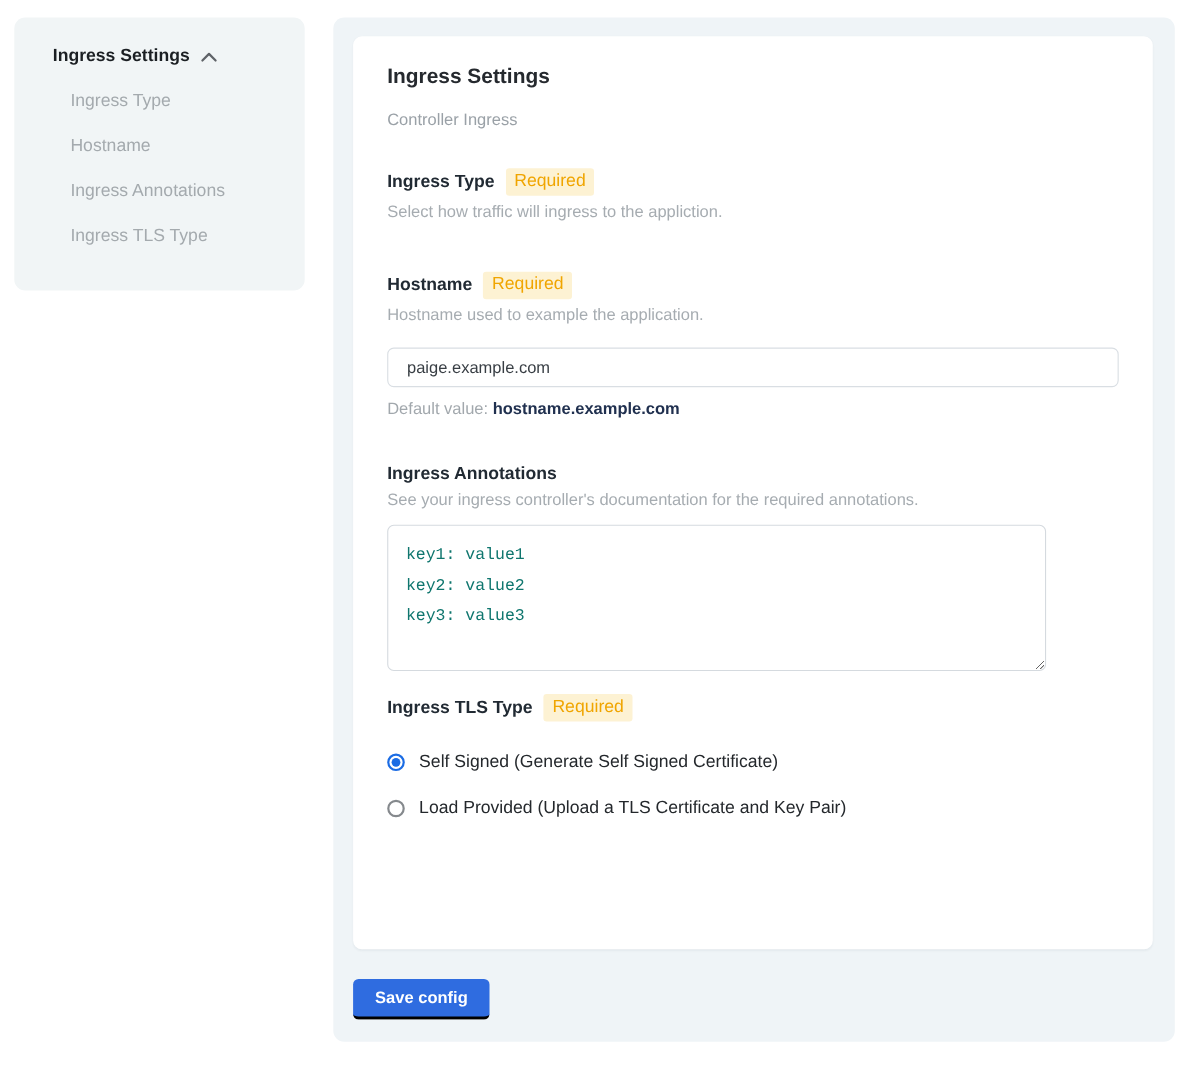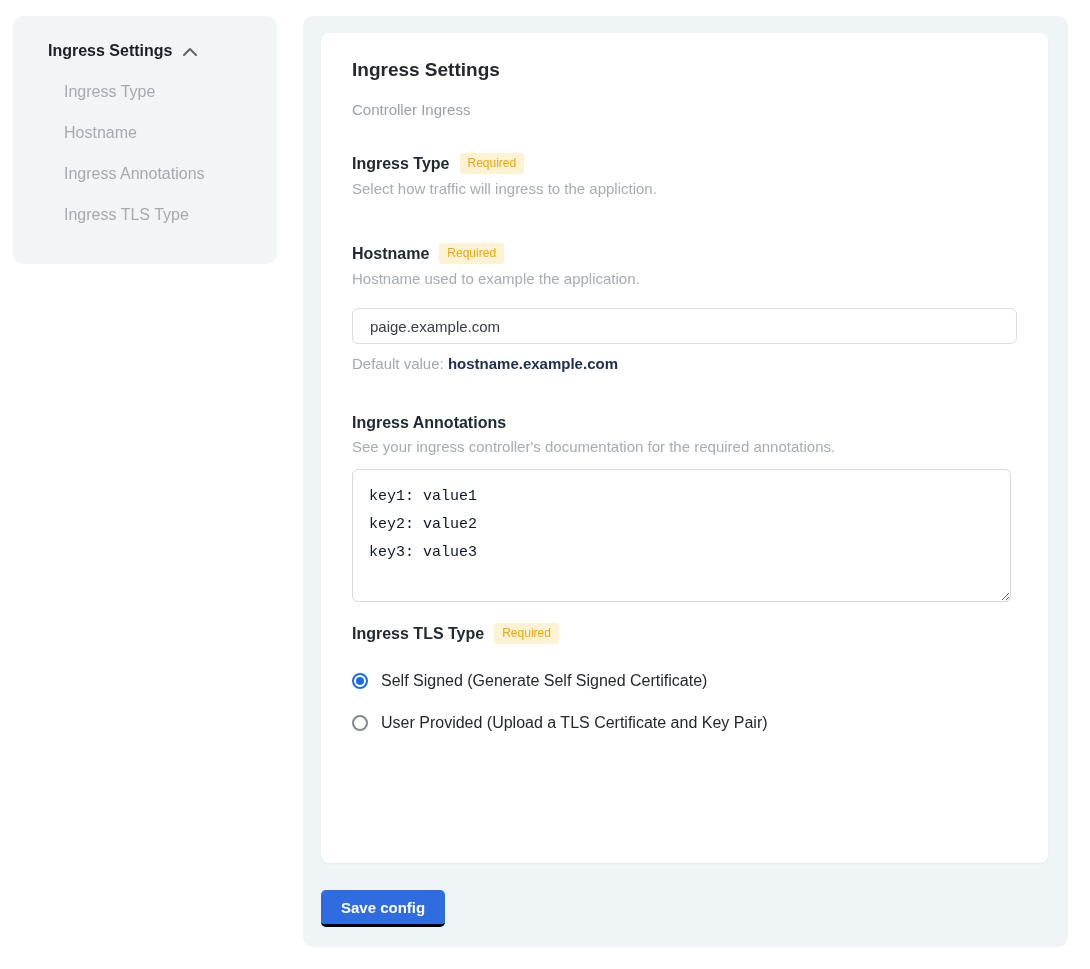--- a/index.html
+++ b/index.html
@@ -53,21 +53,21 @@
 
   
   .section-header {
     display: flex; align-items: center; gap: 10px;
   }
   .section-label {
     font-size: 16px; font-weight: 700; color: #212a33;
   }
   .badge {
     background: #fdf2d3; color: #f0a500;
-    font-size: 12px; padding: 3px 8px 4px; border-radius: 3px;
+    font-size: 16px; padding: 3px 8px 4px; border-radius: 3px;
   }
   .section-desc {
     margin-top: 6px; font-size: 15px; color: #a6acb1;
   }
 
   .sec-ingress-type { margin-top: 35px; }
   .sec-hostname     { margin-top: 46px; }
   .sec-annotations  { margin-top: 42px; }
   .sec-tls          { margin-top: 21px; }
 
@@ -94,24 +94,24 @@
     margin-top: 21px; width: 665px; height: 36px;
     border: 1px solid #d9dee3; border-radius: 6px;
     padding: 0 17px; font-size: 15px; color: #383e44;
     font-family: "Liberation Sans", sans-serif;
     background: #fff; outline: none; display: block;
   }
   .default-line { margin-top: 11px; font-size: 15px; color: #a2a8ad; }
   .default-value { color: #20304f; font-weight: 700; }
 
   .annotations-textarea {
-    margin-top: 14px; width: 659px; height: 133px;
+    margin-top: 14px; width: 599px; height: 133px;
     border: 1px solid #d5dadf; border-radius: 6px;
     padding: 13px 16px; font-size: 15px; line-height: 28px;
-    font-family: "Liberation Mono", monospace; color: #0f172a;
+    font-family: "Liberation Mono", monospace; color: #0f766e;
     background: #fff; outline: none; resize: both; display: block;
   }
 
   
   .save-btn {
     position: absolute; left: 18px; top: 874px;
     background: #2f6ce0; color: #ffffff;
     border: none; border-bottom: 3px solid #000000;
     border-radius: 5px; padding: 9px 20px 8px;
     font-size: 15px; font-weight: 700;
@@ -179,21 +179,21 @@
         <span class="section-label">Ingress TLS Type</span>
         <span class="badge">Required</span>
       </div>
       <div class="radio-col">
         <label class="radio-option" data-selected="true">
           <span class="radio"></span>
           <span class="radio-label">Self Signed (Generate Self Signed Certificate)</span>
         </label>
         <label class="radio-option" data-selected="false">
           <span class="radio"></span>
-          <span class="radio-label">User Provided (Upload a TLS Certificate and Key Pair)</span>
+          <span class="radio-label">Load Provided (Upload a TLS Certificate and Key Pair)</span>
         </label>
       </div>
     </section>
 
   </div>
 
   <button class="save-btn">Save config</button>
 </div>
 
 </body></html>

